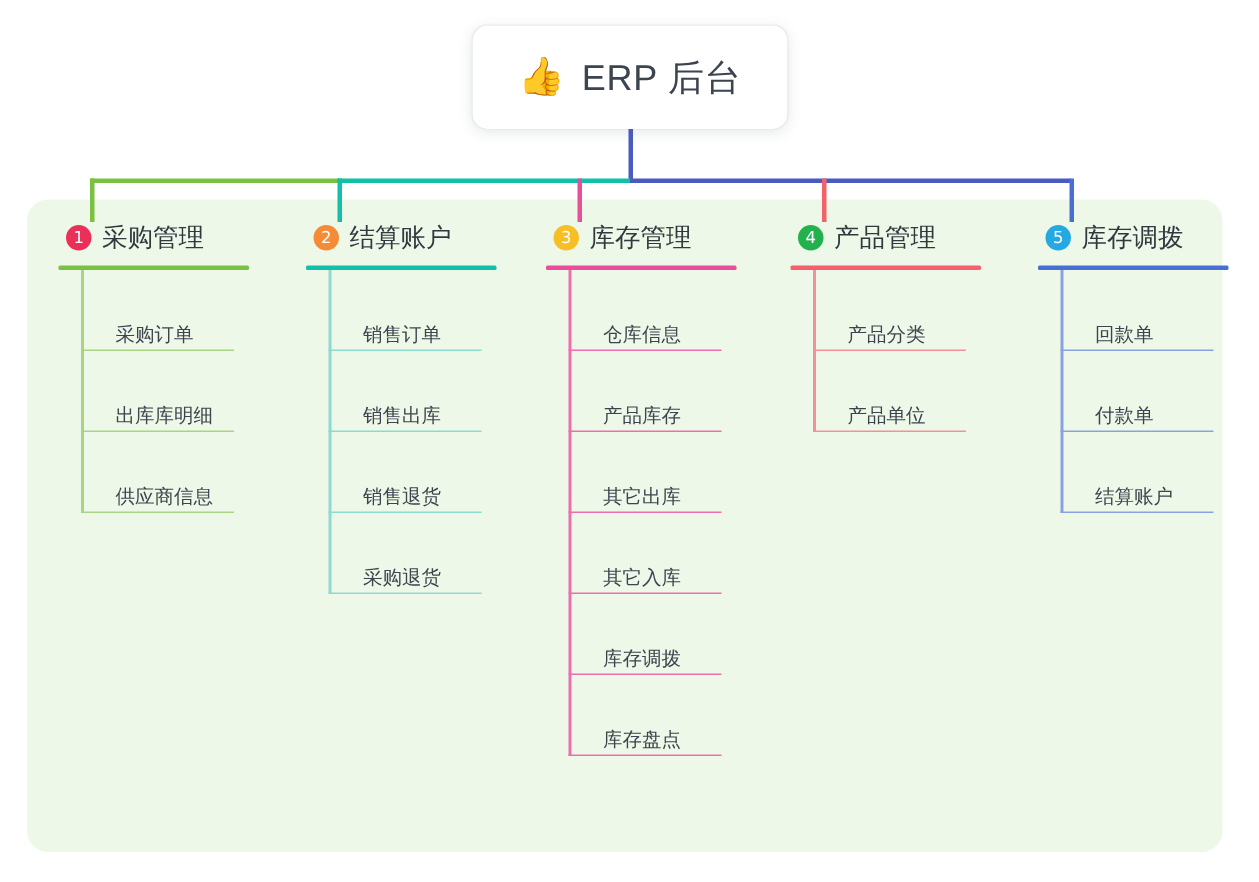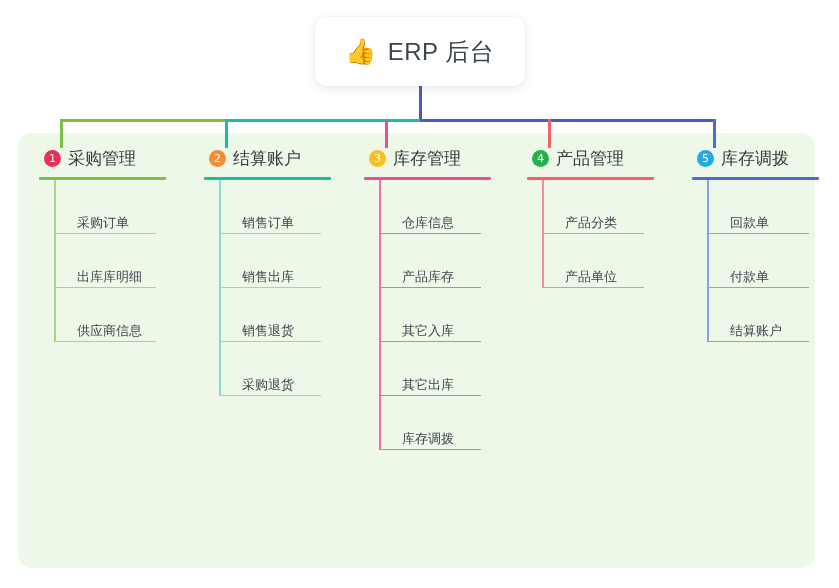--- a/index.html
+++ b/index.html
@@ -217,29 +217,33 @@
         <div class="spine" style="background: rgb(237, 111, 174);"></div>
         <div class="leaf">
           <span class="leaf-label">仓库信息</span>
           <div class="leaf-rule" style="background: rgb(237, 111, 174);"></div>
         </div>
         <div class="leaf">
           <span class="leaf-label">产品库存</span>
           <div class="leaf-rule" style="background: rgb(237, 111, 174);"></div>
         </div>
         <div class="leaf">
+          <span class="leaf-label">其它出库</span>
+          <div class="leaf-rule" style="background: rgb(237, 111, 174);"></div>
+        </div>
+        <div class="leaf">
           <span class="leaf-label">其它入库</span>
           <div class="leaf-rule" style="background: rgb(237, 111, 174);"></div>
         </div>
         <div class="leaf">
-          <span class="leaf-label">其它出库</span>
-          <div class="leaf-rule" style="background: rgb(237, 111, 174);"></div>
-        </div>
-        <div class="leaf">
           <span class="leaf-label">库存调拨</span>
+          <div class="leaf-rule" style="background: rgb(237, 111, 174);"></div>
+        </div>
+        <div class="leaf">
+          <span class="leaf-label">库存盘点</span>
           <div class="leaf-rule" style="background: rgb(237, 111, 174);"></div>
         </div>
       </div>
     </div>
     <div class="column" style="left: 522px;">
       <div class="col-header">
         <span class="badge" style="background: rgb(34, 177, 76);">4</span>
         <span class="col-title">产品管理</span>
       </div>
       <div class="header-rule" style="background: rgb(244, 97, 107);"></div>

